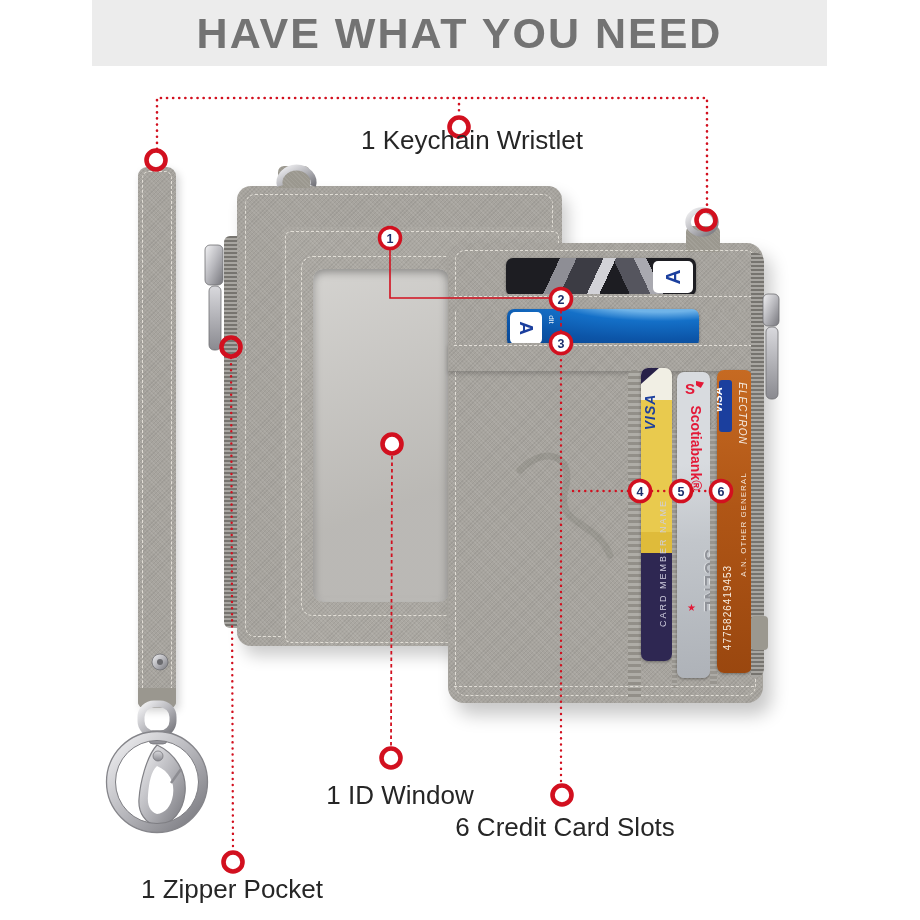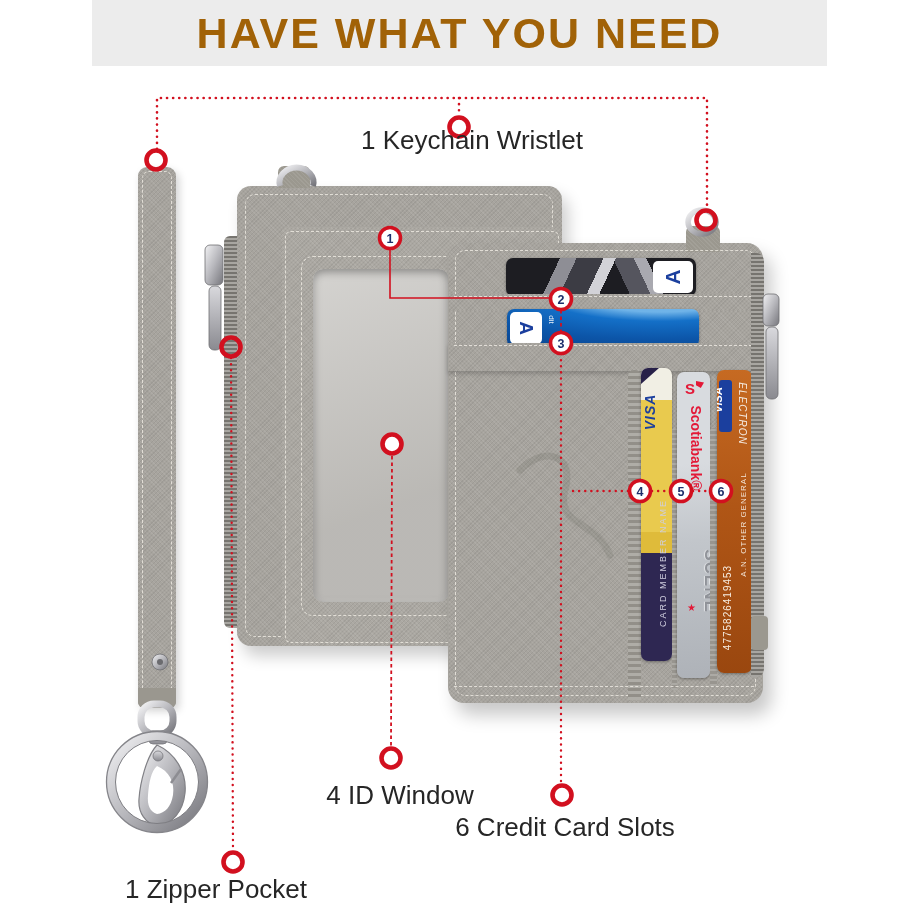--- a/index.html
+++ b/index.html
@@ -3,21 +3,21 @@
 <meta charset="utf-8">
 <style>
   html,body{margin:0;padding:0;background:#fff;}
   #stage{position:relative;width:920px;height:920px;background:#ffffff;overflow:hidden;
          font-family:"Liberation Sans",sans-serif;}
   .abs{position:absolute;}
 
   
   #banner{left:92px;top:0;width:735px;height:66px;background:#ececec;
           display:flex;align-items:center;justify-content:center;}
-  #title{font-size:43px;font-weight:700;letter-spacing:2px;color:#a16207;white-space:nowrap;}
+  #title{font-size:43px;font-weight:700;letter-spacing:2px;color:#737373;white-space:nowrap;}
 
   
   .leather{background-color:#a7a49e;background-image:
      repeating-linear-gradient(45deg, rgba(255,255,255,0.08) 0 1px, rgba(0,0,0,0) 1px 3px),
      repeating-linear-gradient(-45deg, rgba(0,0,0,0.06) 0 1px, rgba(0,0,0,0) 1px 3px);}
   .leather-light{background-color:#aeaba5;}
   .stitch{border:1.5px dashed rgba(235,232,224,0.85);border-radius:10px;pointer-events:none;}
 
   
   #strap{left:138px;top:167px;width:38px;height:540px;border-radius:9px 9px 5px 5px;
@@ -280,16 +280,16 @@
         <text x="681" y="495.5" fill="#1d2e6b">5</text>
         </g>
       <g>
           <circle cx="721" cy="491" r="10.5" fill="#fff" stroke="#d2101f" stroke-width="3.6"></circle>
         <text x="721" y="495.5" fill="#1d2e6b">6</text>
         </g>
     </g>
   </svg>
 
   <div class="callout" style="left:472px;top:125px;">1 Keychain Wristlet</div>
-  <div class="callout" style="left:400px;top:780px;">4 ID Window</div>
+  <div class="callout" style="left:400px;top:780px;">1 ID Window</div>
   <div class="callout" style="left:565px;top:812px;">6 Credit Card Slots</div>
-  <div class="callout" style="left:216px;top:874px;">1 Zipper Pocket</div>
+  <div class="callout" style="left:232px;top:874px;">1 Zipper Pocket</div>
 </div>
 
 </body></html>

